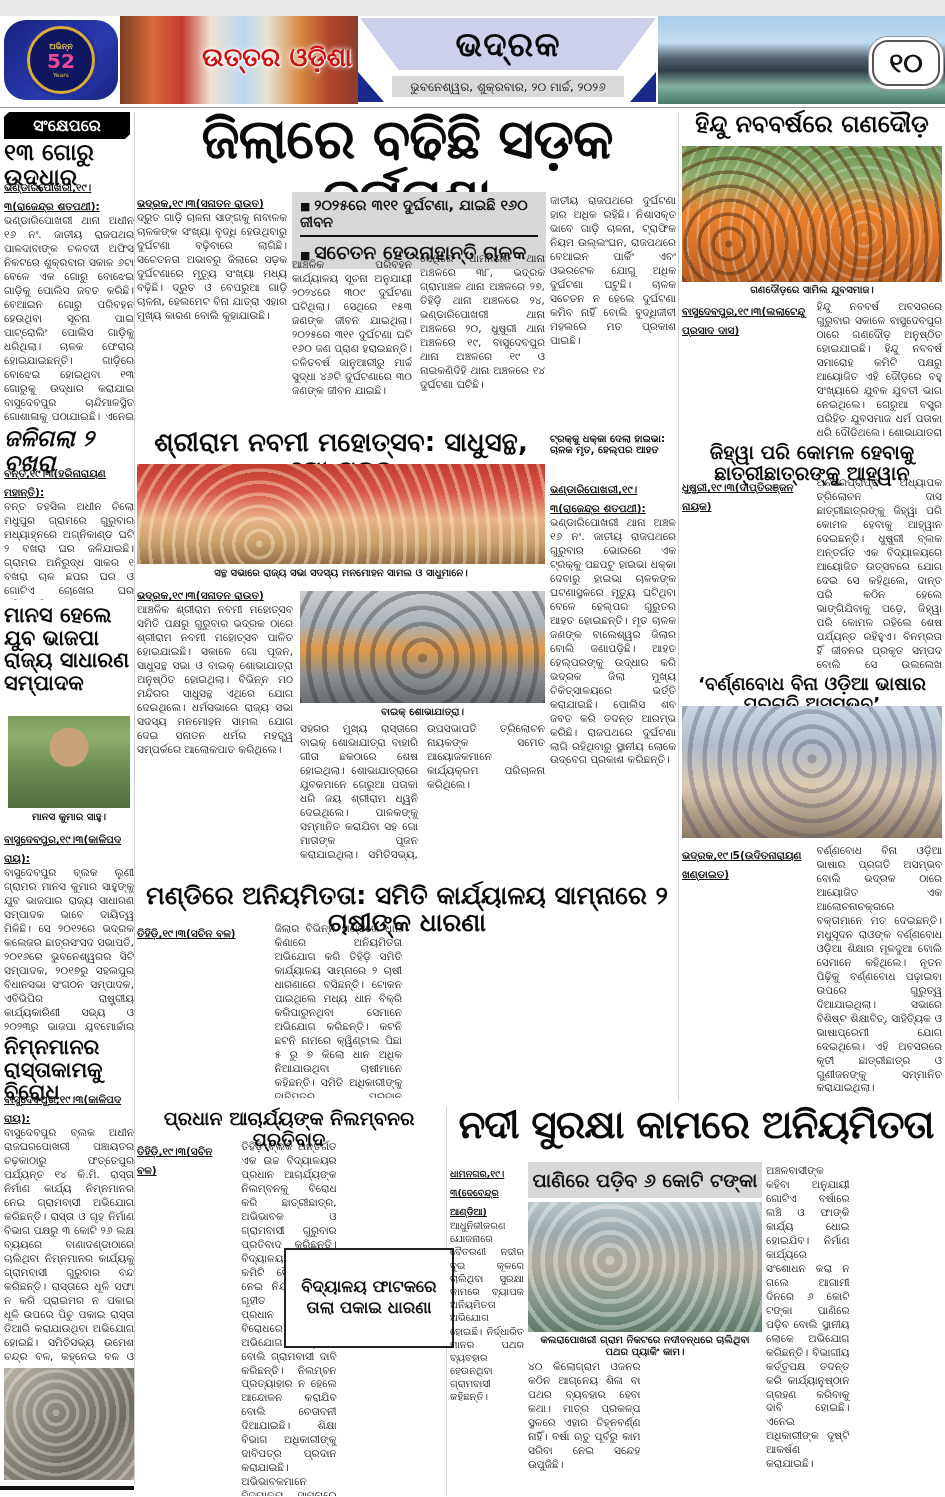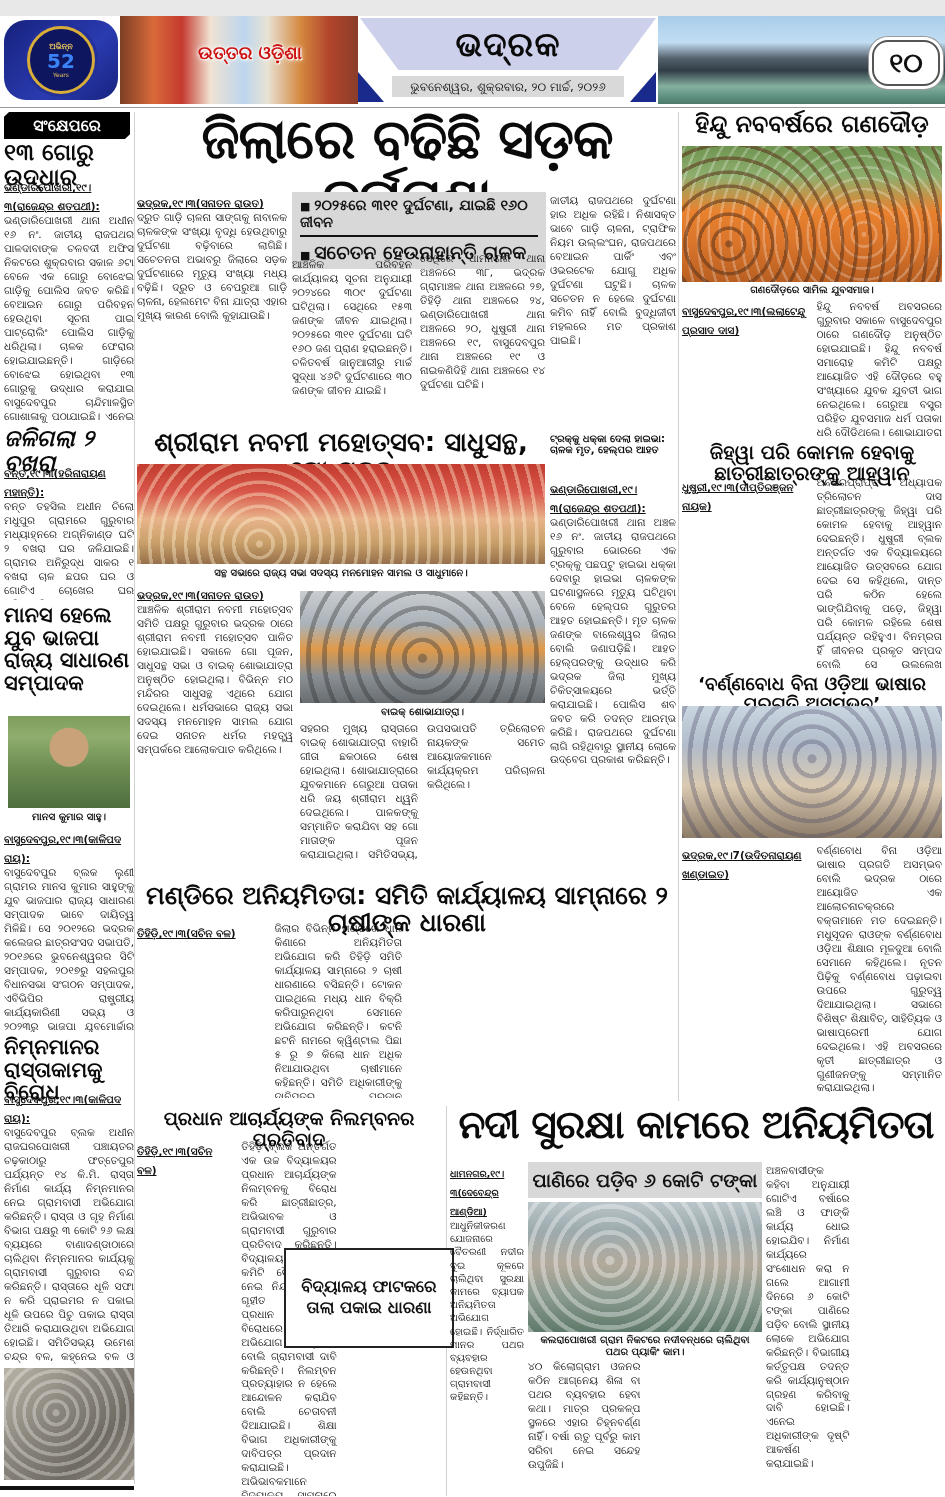--- a/index.html
+++ b/index.html
@@ -5,25 +5,25 @@
   html,body{margin:0;padding:0;background:#e8e8e8;}
   .page{position:relative;width:945px;height:1497px;margin:16px auto;background:#ffffff;
         font-family:"DejaVu Sans","Liberation Sans",sans-serif;color:#111;overflow:hidden;}
   .abs{position:absolute;}
   
   .logo-banner{left:4px;top:4px;width:114px;height:80px;background:linear-gradient(135deg,#17227e,#2a3bb0 60%,#17227e);
      border-radius:22px;display:flex;align-items:center;justify-content:center;}
   .logo-ring{width:62px;height:62px;border-radius:50%;border:3px solid #d8ad3a;background:#0e1660;
      display:flex;flex-direction:column;align-items:center;justify-content:center;box-shadow:0 0 0 3px #23309a;}
   .logo-top{font-size:8px;color:#e8c55a;font-weight:bold;line-height:1;}
-  .logo-num{font-size:20px;color:#3b82f6;font-weight:bold;line-height:1.05;}
+  .logo-num{font-size:20px;color:#ec4899;font-weight:bold;line-height:1.05;}
   .logo-sub{font-size:6px;color:#e8c55a;line-height:1;}
   .temple-strip{left:120px;top:0;width:238px;height:88px;
      background:linear-gradient(90deg,#7c3f24 0%,#d96a3a 14%,#c43a2e 26%,#f0e2d2 38%,#bcd6ee 52%,#e8e2d4 62%,#d4883f 76%,#b2442c 88%,#8a3d2a 100%);}
-  .region-label{left:198px;top:26px;width:158px;text-align:left;color:#cc1111;font-weight:bold;font-size:18px;
+  .region-label{left:198px;top:26px;width:158px;text-align:center;color:#cc1111;font-weight:bold;font-size:26px;
      text-shadow:0 0 3px #fff,0 0 6px #fff,1px 1px 0 #fff;}
   .masthead-center{left:358px;top:0;width:300px;height:88px;background:#ffffff;}
   .masthead-trap{left:360px;top:2px;width:296px;height:52px;background:#ccd0ea;
      clip-path:polygon(0 0,100% 0,87% 100%,13% 100%);display:flex;align-items:center;justify-content:center;}
   .masthead-title{font-size:34px;font-weight:bold;color:#0a0a0a;letter-spacing:1px;}
   .datebar{left:392px;top:60px;width:232px;height:21px;background:#d9d9d9;display:flex;align-items:center;justify-content:center;
      font-size:12px;font-weight:normal;}
   .corner-tri-l{left:358px;top:56px;width:0;height:0;border-left:26px solid #1a2a8c;border-top:30px solid transparent;}
   .corner-tri-r{left:630px;top:56px;width:0;height:0;border-right:26px solid #1a2a8c;border-top:30px solid transparent;}
   .port-photo{left:658px;top:0;width:287px;height:88px;
@@ -180,21 +180,21 @@
 
   <div class="abs headline" style="left:682px;top:426px;width:260px;font-size:19.5px;text-align:center;">ଜିହ୍ୱା ପରି କୋମଳ ହେବାକୁ ଛାତ୍ରୀଛାତ୍ରଙ୍କୁ ଆହ୍ୱାନ</div>
   <div class="abs cols2" style="left:682px;top:460px;width:260px;height:192px;overflow:hidden;">
     <span class="byline">ଧୁଷୁରୀ,୧୯।୩(ଦୀପ୍ତିରଞ୍ଜନ ନାୟକ)</span>
     <div class="body-txt">ଅବସରପ୍ରାପ୍ତ ଅଧ୍ୟାପକ ତ୍ରିଲୋଚନ ଦାସ ଛାତ୍ରୀଛାତ୍ରଙ୍କୁ ଜିହ୍ୱା ପରି କୋମଳ ହେବାକୁ ଆହ୍ୱାନ ଦେଇଛନ୍ତି। ଧୁଷୁରୀ ବ୍ଲକ ଅନ୍ତର୍ଗତ ଏକ ବିଦ୍ୟାଳୟରେ ଆୟୋଜିତ ଉତ୍ସବରେ ଯୋଗ ଦେଇ ସେ କହିଥିଲେ, ଦାନ୍ତ ପରି କଠିନ ହେଲେ ଭାଙ୍ଗିଯିବାକୁ ପଡ଼େ, ଜିହ୍ୱା ପରି କୋମଳ ରହିଲେ ଶେଷ ପର୍ଯ୍ୟନ୍ତ ରହିହୁଏ। ବିନମ୍ରତା ହିଁ ଜୀବନର ପ୍ରକୃତ ସମ୍ପଦ ବୋଲି ସେ ଉଲ୍ଲେଖ କରିଥିଲେ। ଛାତ୍ରୀଛାତ୍ରମାନଙ୍କୁ ଅଧ୍ୟୟନ ସହ ସଂସ୍କାର ଶିଖିବାକୁ ପରାମର୍ଶ ଦେଇଥିଲେ। ପ୍ରଧାନ ଶିକ୍ଷକ ଓ ଅଭିଭାବକମାନେ କାର୍ଯ୍ୟକ୍ରମରେ ଉପସ୍ଥିତ ଥିଲେ।</div>
   </div>
 
   <div class="abs headline" style="left:682px;top:658px;width:260px;font-size:18.5px;text-align:center;">‘ବର୍ଣ୍ଣବୋଧ ବିନା ଓଡ଼ିଆ ଭାଷାର ପ୍ରଗତି ଅସମ୍ଭବ’</div>
   <div class="abs photo ph-event" style="left:682px;top:690px;width:260px;height:132px;"></div>
   <div class="abs cols2" style="left:682px;top:828px;width:260px;height:254px;overflow:hidden;">
-    <span class="byline">ଭଦ୍ରକ,୧୯।7(ଉଦିତନାରାୟଣ ଖଣ୍ଡାଇତ)</span>
+    <span class="byline">ଭଦ୍ରକ,୧୯।5(ଉଦିତନାରାୟଣ ଖଣ୍ଡାଇତ)</span>
     <div class="body-txt">ବର୍ଣ୍ଣବୋଧ ବିନା ଓଡ଼ିଆ ଭାଷାର ପ୍ରଗତି ଅସମ୍ଭବ ବୋଲି ଭଦ୍ରକ ଠାରେ ଆୟୋଜିତ ଏକ ଆଲୋଚନାଚକ୍ରରେ ବକ୍ତାମାନେ ମତ ଦେଇଛନ୍ତି। ମଧୁସୂଦନ ରାଓଙ୍କ ବର୍ଣ୍ଣବୋଧ ଓଡ଼ିଆ ଶିକ୍ଷାର ମୂଳଦୁଆ ବୋଲି ସେମାନେ କହିଥିଲେ। ନୂତନ ପିଢ଼ିକୁ ବର୍ଣ୍ଣବୋଧ ପଢ଼ାଇବା ଉପରେ ଗୁରୁତ୍ୱ ଦିଆଯାଇଥିଲା। ସଭାରେ ବିଶିଷ୍ଟ ଶିକ୍ଷାବିତ୍, ସାହିତ୍ୟିକ ଓ ଭାଷାପ୍ରେମୀ ଯୋଗ ଦେଇଥିଲେ। ଏହି ଅବସରରେ କୃତୀ ଛାତ୍ରୀଛାତ୍ର ଓ ଗୁଣୀଜନଙ୍କୁ ସମ୍ମାନିତ କରାଯାଇଥିଲା।</div>
   </div>
 
   <div class="abs headline" style="left:137px;top:1092px;width:304px;font-size:19px;text-align:center;">ପ୍ରଧାନ ଆଚାର୍ଯ୍ୟଙ୍କ ନିଲମ୍ବନର ପ୍ରତିବାଦ</div>
   <div class="abs cols3" style="left:137px;top:1124px;width:304px;height:356px;overflow:hidden;">
     <span class="byline">ତିହିଡ଼ି,୧୯।୩(ସଚିନ ବଳ)</span>
     <div class="body-txt">ତିହିଡ଼ି ବ୍ଲକ ଅନ୍ତର୍ଗତ ଏକ ଉଚ୍ଚ ବିଦ୍ୟାଳୟର ପ୍ରଧାନ ଆଚାର୍ଯ୍ୟଙ୍କ ନିଲମ୍ବନକୁ ବିରୋଧ କରି ଛାତ୍ରୀଛାତ୍ର, ଅଭିଭାବକ ଓ ଗ୍ରାମବାସୀ ଗୁରୁବାର ପ୍ରତିବାଦ କରିଛନ୍ତି। ବିଦ୍ୟାଳୟ ପରିଚାଳନା କମିଟି ବୈଠକରେ ଏ ନେଇ ନିନ୍ଦା ପ୍ରସ୍ତାବ ଗୃହୀତ ହୋଇଛି। ପ୍ରଧାନ ଆଚାର୍ଯ୍ୟଙ୍କ ବିରୋଧରେ ହୋଇଥିବା ଅଭିଯୋଗ ଭିତ୍ତିହୀନ ବୋଲି ଗ୍ରାମବାସୀ ଦାବି କରିଛନ୍ତି। ନିଲମ୍ବନ ପ୍ରତ୍ୟାହାର ନ ହେଲେ ଆନ୍ଦୋଳନ କରାଯିବ ବୋଲି ଚେତାବନୀ ଦିଆଯାଇଛି। ଶିକ୍ଷା ବିଭାଗ ଅଧିକାରୀଙ୍କୁ ଦାବିପତ୍ର ପ୍ରଦାନ କରାଯାଇଛି। ଅଭିଭାବକମାନେ ବିଦ୍ୟାଳୟ ସାମ୍ନାରେ ଏକତ୍ରିତ ହୋଇ ପ୍ରତିବାଦ ଜଣାଇଥିଲେ। ଛାତ୍ରୀଛାତ୍ରମାନେ ପାଠପଢ଼ା ବନ୍ଦ କରି ଧାରଣାରେ ସାମିଲ ହୋଇଥିଲେ। ପ୍ରଶାସନ ପକ୍ଷରୁ ବୁଝାସୁଝା କରାଯାଇଥିଲେ ମଧ୍ୟ ଆନ୍ଦୋଳନକାରୀ ଅଟଳ ରହିଛନ୍ତି।</div>
   </div>
   <div class="abs sub-box" style="left:284px;top:1232px;width:154px;height:84px;">
     <span>ବିଦ୍ୟାଳୟ ଫାଟକରେ ତାଲା ପକାଇ ଧାରଣା</span>

